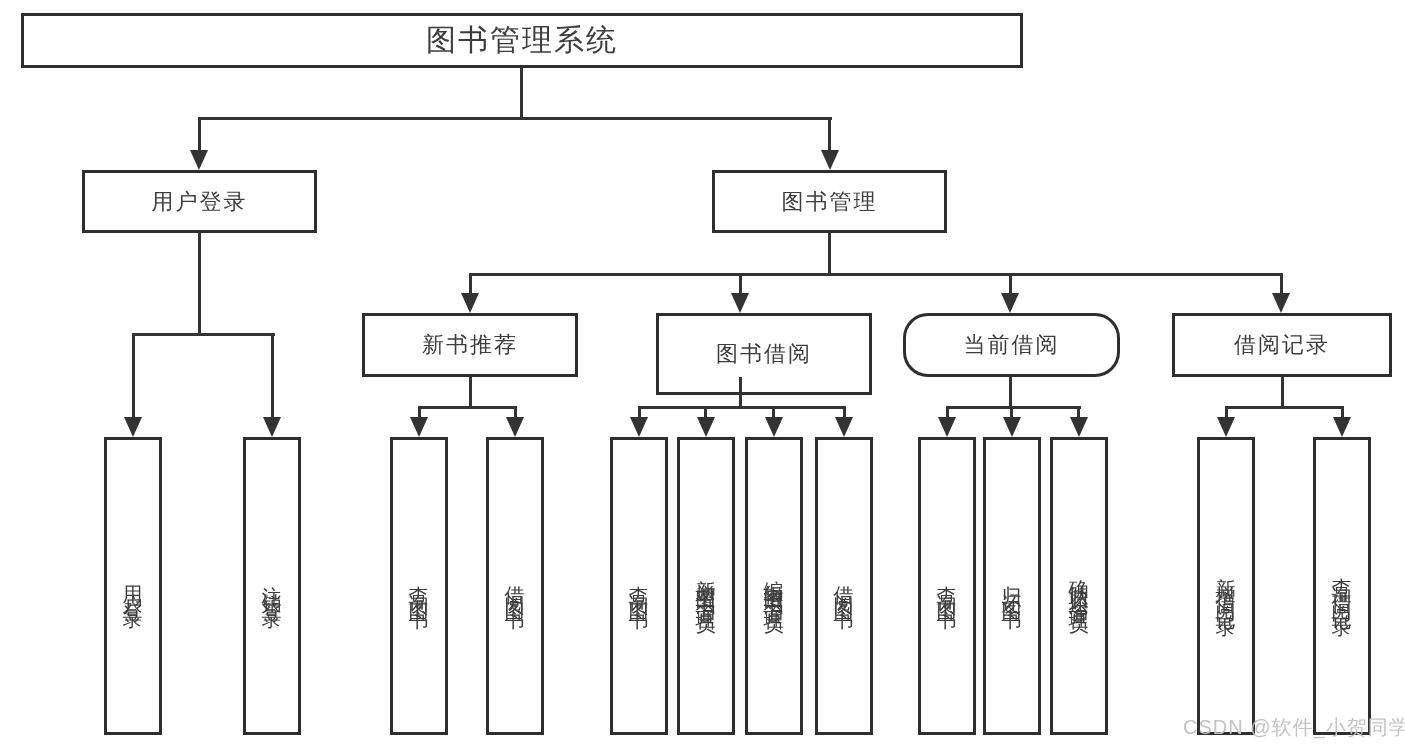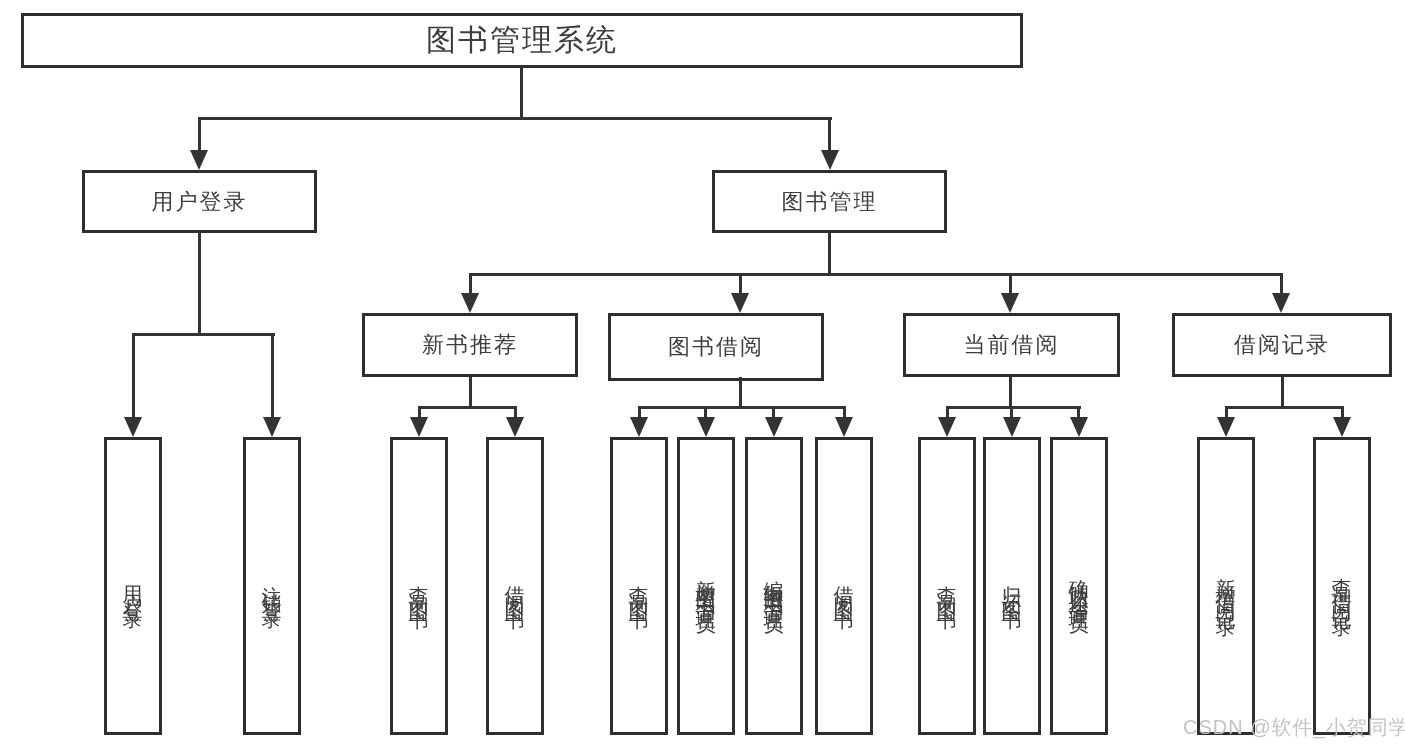--- a/index.html
+++ b/index.html
@@ -63,24 +63,24 @@
   <div class="l" style="left:739px;top:273px;width:3px;height:23px;"></div>
   <div class="ah" style="left:731px;top:293px;"></div>
   <div class="l" style="left:1009px;top:273px;width:3px;height:23px;"></div>
   <div class="ah" style="left:1001px;top:293px;"></div>
   <div class="l" style="left:1280px;top:273px;width:3px;height:23px;"></div>
   <div class="ah" style="left:1272px;top:293px;"></div>
 
   <div class="box" style="left:362px;top:313px;width:216px;height:64px;text-align:center;">
     <span>新书推荐</span>
   </div>
-  <div class="box" style="left:608px;top:313px;width:216px;height:68px;">
+  <div class="box" style="left:656px;top:313px;width:216px;height:82px;">
     <span>图书借阅</span>
   </div>
-  <div class="box" style="left:903px;top:313px;width:217px;height:64px;">
+  <div class="box" style="left:903px;top:313px;width:217px;height:64px;border-radius:25px;">
     <span>当前借阅</span>
   </div>
   <div class="box" style="left:1172px;top:313px;width:220px;height:64px;">
     <span>借阅记录</span>
   </div>
 
   <div class="l" style="left:469px;top:377px;width:3px;height:32px;"></div>
   <div class="l" style="left:418px;top:406px;width:99px;height:3px;"></div>
   <div class="l" style="left:418px;top:406px;width:3px;height:15px;"></div>
   <div class="ah" style="left:410px;top:417px;"></div>

